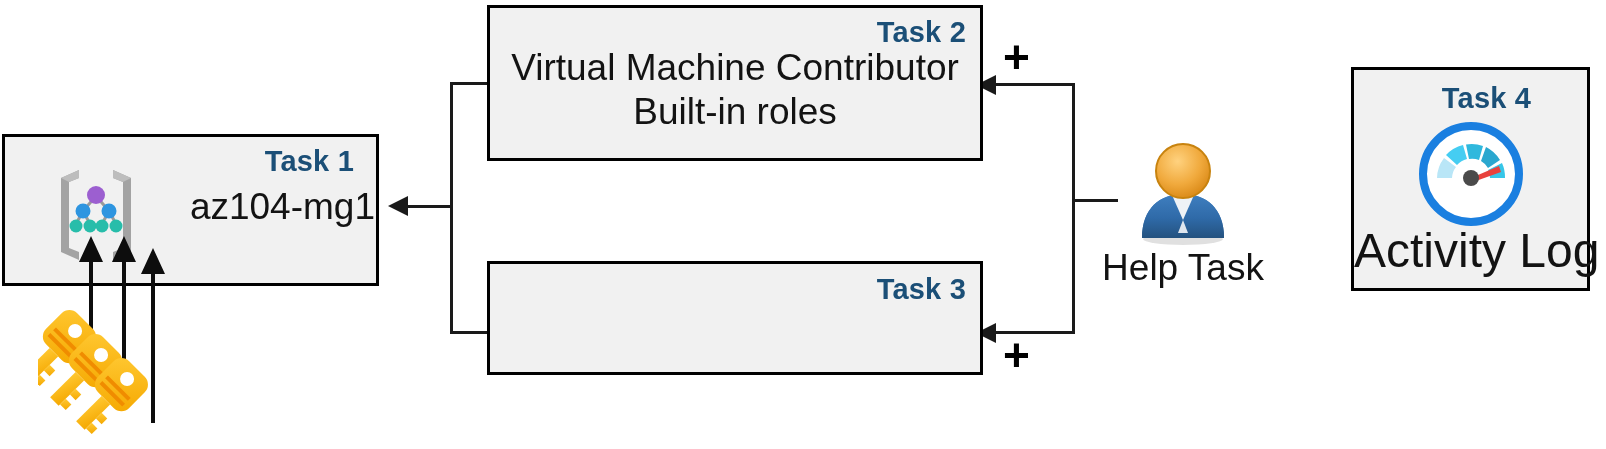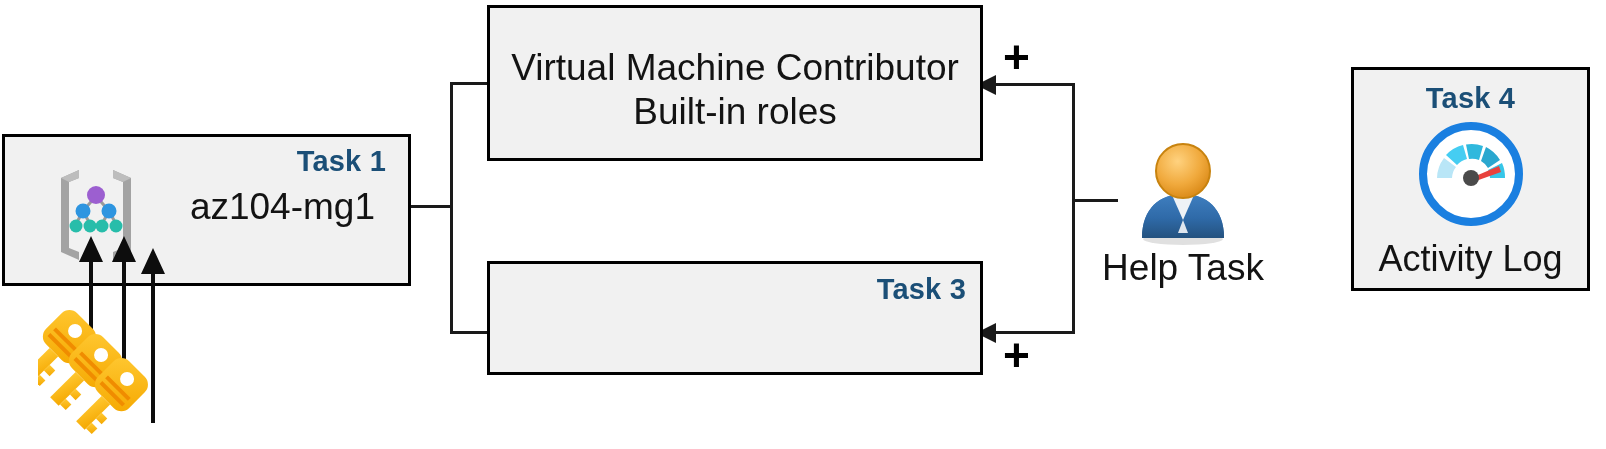--- a/index.html
+++ b/index.html
@@ -40,21 +40,21 @@
     line-height: 1.18;
     text-align: center;
     white-space: nowrap;
     font-weight: normal;
   }
 
   
   #task1 {
     left: 2px;
     top: 134px;
-    width: 409px;
+    width: 377px;
     height: 152px;
   }
   #task1-label { right: 22px; top: 8px; }
   #task1-text  { left: 150px; top: 48px; width: 220px; text-align: right; }
   #mg-icon {
     position: absolute;
     left: 53px;
     top: 166px;
     width: 86px;
     height: 94px;
@@ -80,22 +80,22 @@
   #task3-label { right: 14px; top: 9px; }
   #task3-text  { left: 0; top: 40px; width: 100%; }
 
   
   #task4 {
     left: 1351px;
     top: 67px;
     width: 239px;
     height: 224px;
   }
-  #task4-label { left: 0; top: 12px; width: 100%; text-align: center; }
-  #task4-text  { left: 0; bottom: 8px; width: 100%; font-size: 36px; }
+  #task4-label { left: 0; top: 12px; width: 100%; text-align: center; padding-left: 16px; }
+  #task4-text  { left: 0; bottom: 8px; width: 100%; font-size: 48px; }
   #gauge-icon {
     position: absolute;
     left: 50%;
     transform: translateX(-50%);
     top: 52px;
     width: 104px;
     height: 104px;
   }
 
   
@@ -287,20 +287,21 @@
           <rect x="14" y="39" width="32" height="4" fill="#f08c00"></rect>
           <rect x="24" y="50" width="12" height="36" fill="url(#kg)"></rect>
           <rect x="36" y="62" width="8" height="8" fill="url(#kg)"></rect>
           <rect x="36" y="76" width="8" height="8" fill="url(#kg)"></rect>
         </g>
       </g>
     </svg>
   </div>
 
   <div class="task-box" id="task2">
+    <div class="task-label" id="task2-label">Task 2</div>
     <div class="box-text" id="task2-text">
       <div>Virtual Machine Contributor</div>
       <div>Built-in roles</div>
     </div>
   </div>
 
   <div class="task-box" id="task3">
     <div class="task-label" id="task3-label">Task 3</div>
   </div>
 

